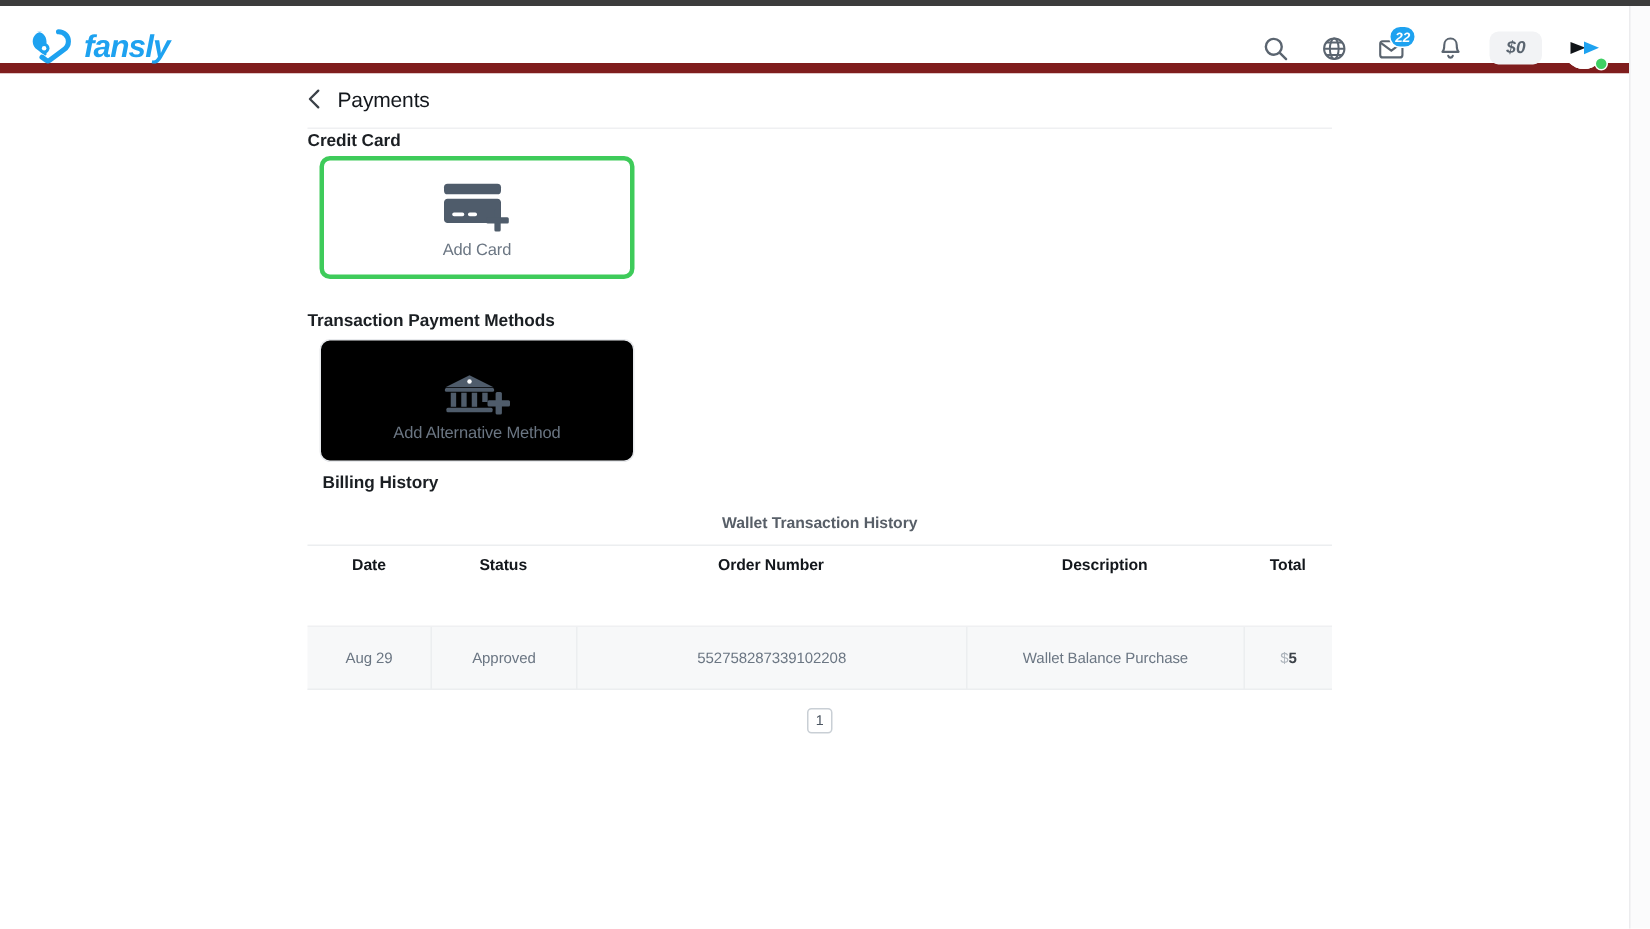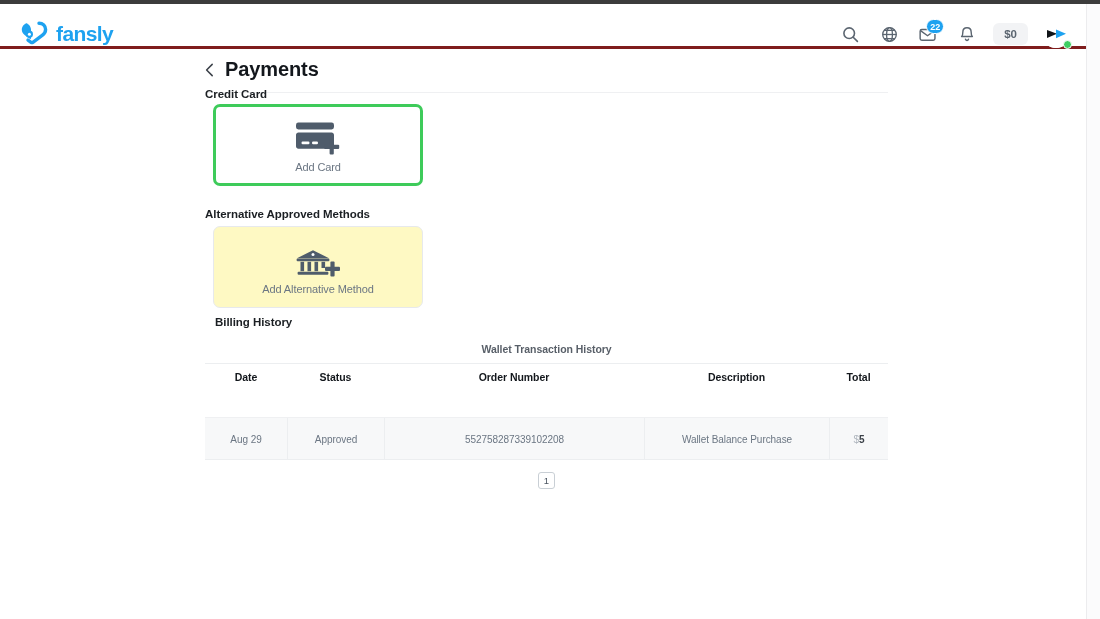--- a/index.html
+++ b/index.html
@@ -44,25 +44,26 @@
     border-left: 1px solid #ececee;
   }
 
   
   .topbar {
     position: absolute;
     top: 0; left: 0;
     width: 1086px;
     height: 45px;
     background: #ffffff;
-    border-bottom: 3px solid #7f1d1d;
+    border-bottom: 7px solid #7f1d1d;
     display: flex;
     align-items: center;
     justify-content: space-between;
     padding: 18px 16px 0 18px;
+    font-style: italic;
   }
 
   .brand {
     display: flex;
     align-items: center;
     gap: 8px;
     cursor: pointer;
   }
   .brand-mark { width: 30px; height: 26px; display: block; }
   .brand-word {
@@ -165,22 +166,22 @@
     padding-bottom: 11px;
     border-bottom: 1px solid #eff0f2;
   }
   .back-chevron {
     color: #3b4148;
     display: flex;
     align-items: center;
     cursor: pointer;
   }
   .page-title {
-    font-size: 20px;
-    font-weight: bold;
+    font-size: 14px;
+    font-weight: normal;
     color: #13171c;
     letter-spacing: -0.1px;
   }
 
   .section-label {
     position: absolute;
     left: 205px;
     font-size: 11.5px;
     font-weight: bold;
     color: #1b1f23;
@@ -190,21 +191,21 @@
   #lbl-alt    { top: 159px; }
   #lbl-billing{ top: 267px; padding-left: 10px; }
 
   
   .add-box {
     position: absolute;
     left: 213px;
     width: 210px;
     height: 82px;
     border-radius: 7px;
-    background: #fef9c3;
+    background: #000000;
     display: flex;
     flex-direction: column;
     align-items: center;
     justify-content: center;
     gap: 4px;
     cursor: pointer;
   }
   .add-box.selected {
     top: 55px;
     border: 3px solid #3ecb5a;
@@ -413,21 +414,21 @@
           <g fill="#4f5c6b">
             <rect x="37.6" y="22.4" width="4.2" height="15" rx="1"></rect>
             <rect x="32.2" y="27.8" width="15" height="4.2" rx="1"></rect>
           </g>
           <path d="M33.6 31.7 L42 22.6 L42 31.7 Z" fill="#ffffff" opacity="0"></path>
         </svg>
       </span>
       <span class="add-box-label">Add Card</span>
     </div>
 
-    <div class="section-label" id="lbl-alt">Alternative Approved Methods</div>
+    <div class="section-label" id="lbl-alt">Transaction Payment Methods</div>
 
     <div class="add-box plain">
       <span>
         <svg width="52" height="40" viewBox="0 0 52 40" fill="none">
           <path d="M21 11.2 L5 19.2 h32 z" fill="#4f5c6b"></path>
           <circle cx="21" cy="15.4" r="1.5" fill="#ffffff"></circle>
           <rect x="4.6" y="19.6" width="32.8" height="2.6" rx="1" fill="#4f5c6b"></rect>
           <rect x="8.5" y="22.8" width="3.6" height="9.4" fill="#4f5c6b"></rect>
           <rect x="15.5" y="22.8" width="3.6" height="9.4" fill="#4f5c6b"></rect>
           <rect x="22.5" y="22.8" width="3.6" height="9.4" fill="#4f5c6b"></rect>

